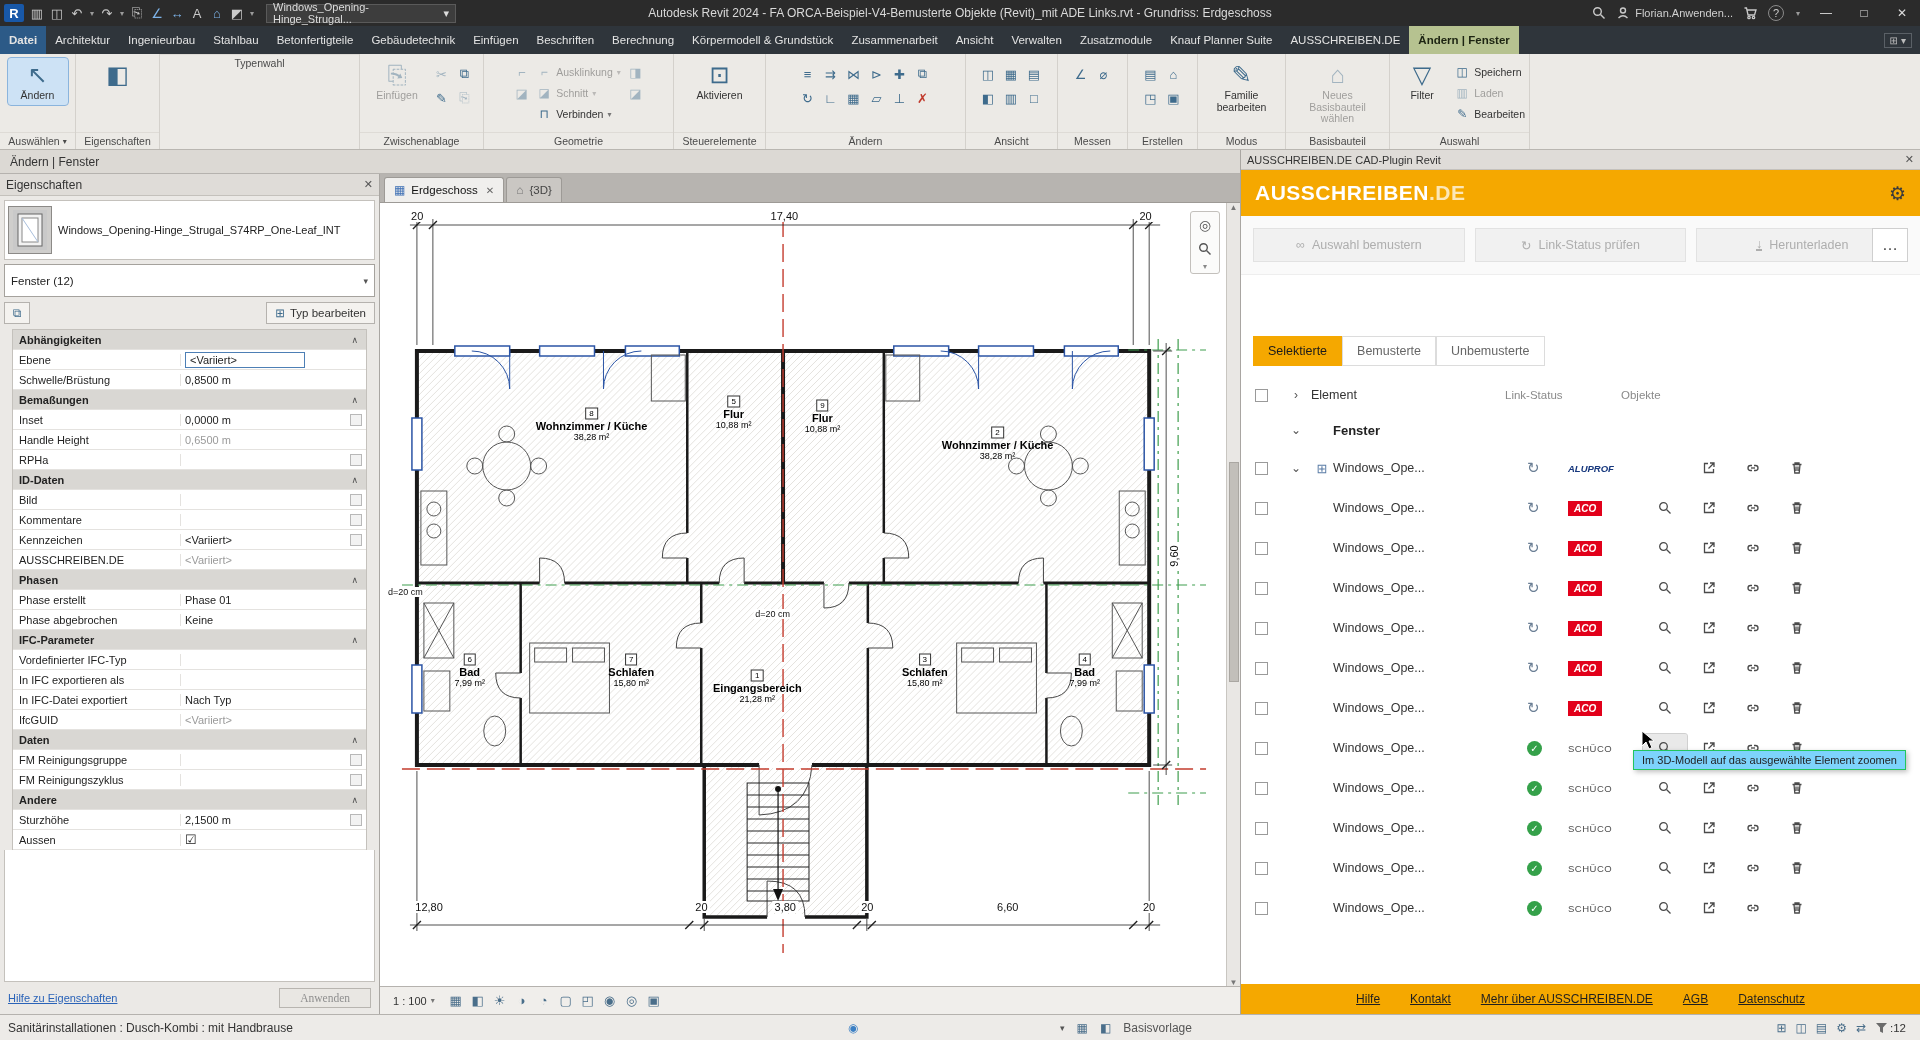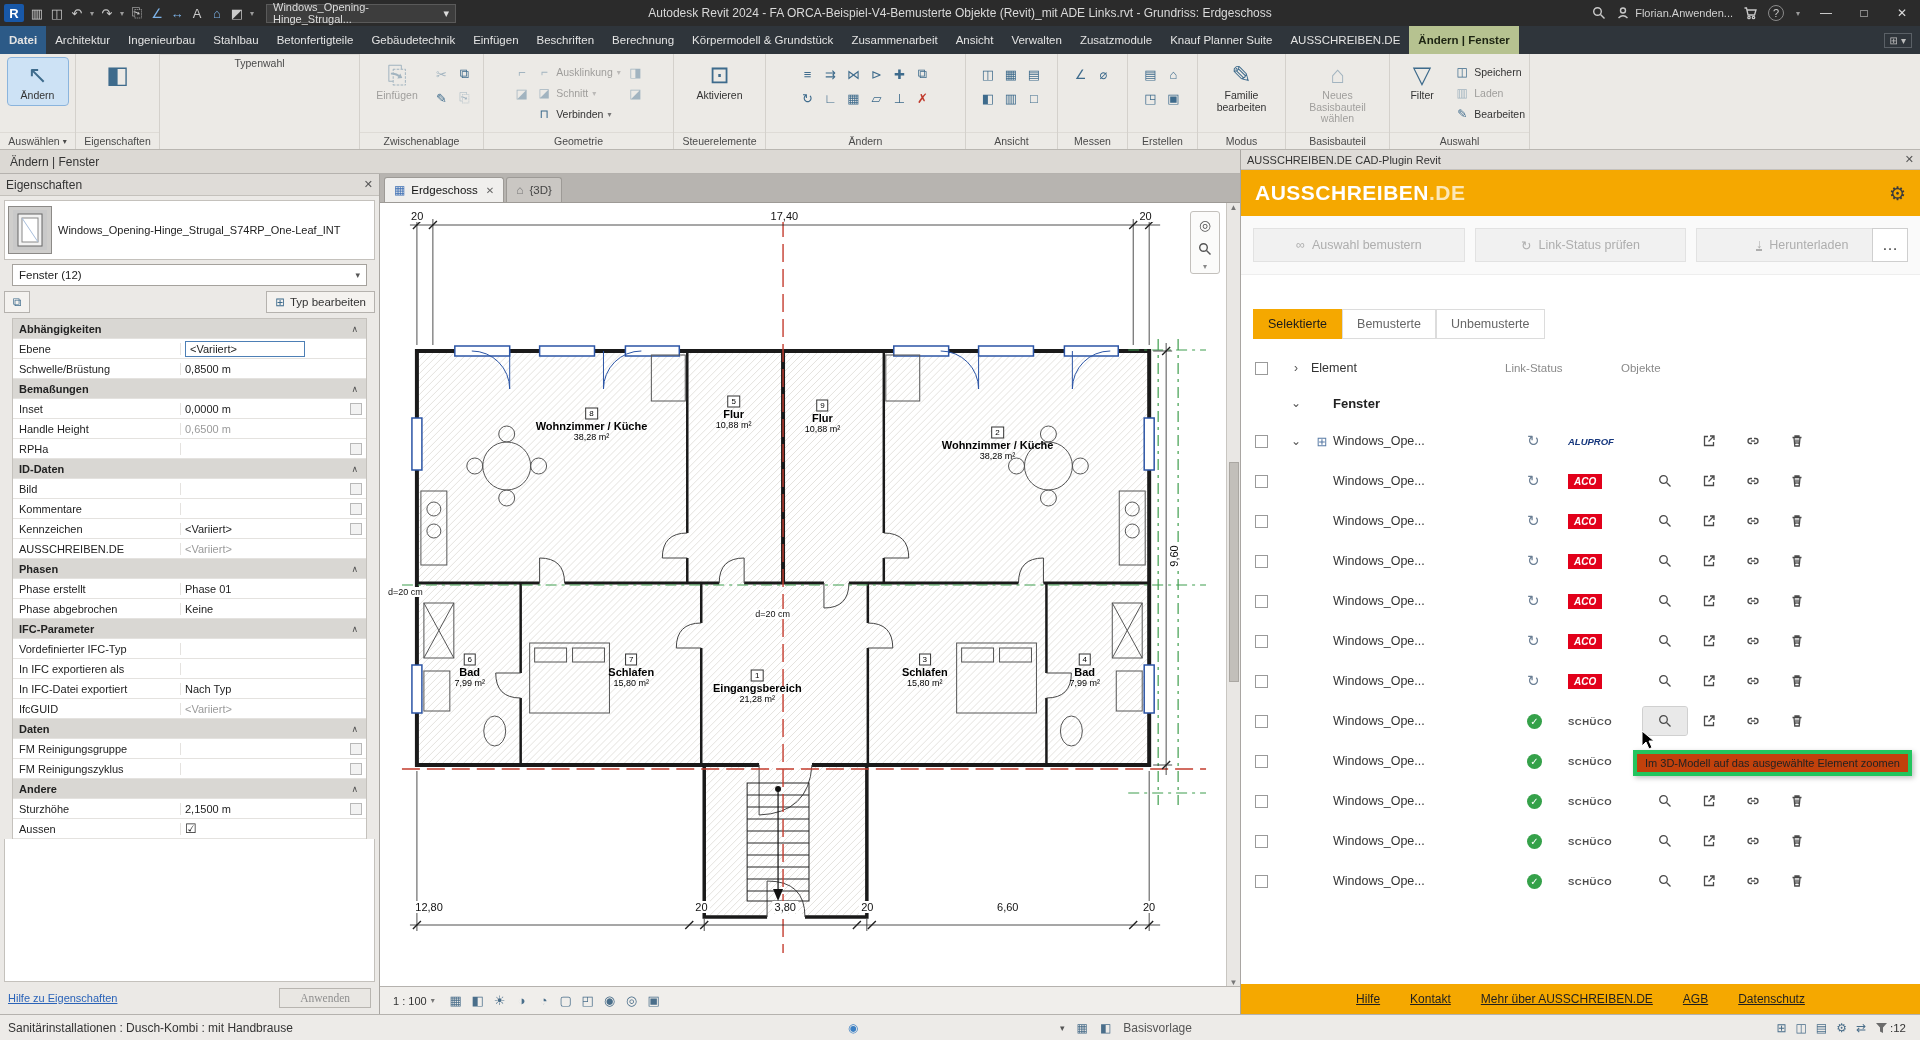--- a/index.html
+++ b/index.html
@@ -56,21 +56,21 @@
   .leftcenter{width:1240px;display:flex;flex-direction:column}
   .modbar{height:24px;background:#dcd9d4;border-bottom:1px solid #b5b2ae;display:flex;align-items:center;padding-left:10px;font-size:12px;color:#333}
   .workspace{flex:1;display:flex}
 
   
   .props{width:380px;background:#ebe9e6;border-right:1px solid #a9a6a2;display:flex;flex-direction:column}
   .p-title{height:22px;background:#dfdcd8;border-bottom:1px solid #c4c1bc;display:flex;align-items:center;justify-content:space-between;padding:0 6px;font-size:12px;color:#333}
   .xbtn{color:#555;font-size:11px;cursor:default}
   .p-type{height:60px;background:#fff;border:1px solid #c4c1bc;margin:4px;display:flex;align-items:center;gap:6px;padding:3px}
   .p-typename{font-size:11px;line-height:13px;color:#222}
-  .p-select{height:22px;background:#fff;border:1px solid #a5a29d;margin:0 12px;display:flex;align-items:center;justify-content:space-between;padding:0 6px;font-size:11.5px}
+  .p-select{height:33px;background:#fff;border:1px solid #a5a29d;margin:0 4px;display:flex;align-items:center;justify-content:space-between;padding:0 6px;font-size:11.5px}
   .p-editrow{display:flex;align-items:center;justify-content:space-between;margin:4px;height:24px}
   .p-fico{width:26px;height:22px;border:1px solid #b5b2ae;background:#f4f2ef;display:flex;align-items:center;justify-content:center;color:#3e6b8c}
   .p-edittype{height:22px;border:1px solid #b5b2ae;background:#f4f2ef;display:flex;align-items:center;gap:5px;padding:0 8px;font-size:11.5px;color:#333;font-family:inherit}
   .p-grid{margin:0 12px;border:1px solid #c4c1bc;border-bottom:none;background:#d946ef}
   .prop-row{display:flex;align-items:center;height:20px;border-bottom:1px solid #e4e2df;background:#fff;font-size:11px}
   .prop-row .pl{width:168px;padding-left:6px;border-right:1px solid #e4e2df;white-space:nowrap;overflow:hidden;color:#222}
   .prop-row .pv{flex:1;padding:0 4px;display:flex;align-items:center;height:100%}
   .prop-row .pvt{white-space:nowrap;overflow:hidden}
   .prop-row .assoc{width:12px;height:12px;border:1px solid #b8b8b8;background:#f2f2f2;margin-right:4px;visibility:hidden}
   .prop-row.hasbox .assoc{visibility:visible}
@@ -116,21 +116,21 @@
   .plugin{width:680px;background:#fff;border-left:1px solid #a9a6a2;display:flex;flex-direction:column;position:relative}
   .pg-title{height:20px;background:#dfdcd8;border-bottom:1px solid #c4c1bc;display:flex;align-items:center;justify-content:space-between;padding:0 6px;font-size:11px;color:#333}
   .pg-head{height:46px;background:#f5a800;display:flex;align-items:center;justify-content:space-between;padding:0 14px}
   .brand{font-size:21px;font-weight:bold;color:#fff;letter-spacing:.5px}
   .brand .de{color:rgba(255,255,255,.72)}
   .gear{color:#3b3b3b;font-size:19px}
   .pg-toolbar{display:flex;align-items:center;gap:10px;padding:12px 12px;background:#fafafa;border-bottom:1px solid #eee}
   .tbtn{flex:1;height:34px;border:1px solid #e2e2e2;background:#f1f1f1;color:#aeaeae;display:flex;align-items:center;justify-content:center;gap:7px;font-size:12.5px;font-family:inherit}
   .tbtn .dlu{border-bottom:2px solid #aeaeae;line-height:10px}
   .morebtn{width:36px;height:34px;border:1px solid #cfcfcf;background:#fff;color:#444;font-size:16px;font-family:inherit}
-  .pg-tabs{display:flex;gap:0;padding:0 12px;margin-top:34px}
+  .pg-tabs{display:flex;gap:0;padding:0 12px;margin-top:61px}
   .ptab{height:30px;padding:0 14px;display:flex;align-items:center;font-size:12.5px;background:#fff;border:1px solid #dcdcdc;color:#666;font-family:inherit}
   .ptab.active{background:#f5a800;border-color:#f5a800;color:#1a1a1a}
   .ptable{margin-top:12px}
   .prow{display:flex;align-items:center;height:40px}
   .prow.h{height:34px;color:#8a8a8a;font-size:11.5px}
   .c-check{width:40px;display:flex;justify-content:center}
   .c-check i{width:13px;height:13px;border:1px solid #9a9a9a;background:#fff;display:block}
   .c-exp{width:30px;text-align:center;color:#555;font-size:12px;visibility:hidden}
   .prow.h .c-exp,.prow.g .c-exp,.prow.f .c-exp{visibility:visible}
   .c-gicon{width:22px;color:#5a7ca6;font-size:13px;visibility:hidden;text-align:center}
@@ -138,31 +138,31 @@
   .c-label{width:190px;font-size:12.5px;color:#333;white-space:nowrap;overflow:hidden}
   .prow.g{height:36px}
   .prow.g .c-label{font-weight:bold;font-size:13px;color:#222}
   .prow.g .c-check i,.prow.g .c-status,.prow.g .c-vendor,.prow.g .c-actions{visibility:hidden}
   .c-status{width:45px;display:flex;justify-content:flex-start;padding-left:4px}
   .st-sync{color:#6b7f95;font-size:15px}
   .st-ok{display:none;width:15px;height:15px;border-radius:50%;background:#35a14a;color:#fff;font-size:10px;align-items:center;justify-content:center}
   .prow.ok .st-ok{display:inline-flex}
   .c-vendor{width:75px;display:flex;align-items:center}
   .vbadge.aco{background:#e2001a;color:#fff;font-weight:bold;font-style:italic;font-size:10px;padding:2px 6px}
-  .vbadge.schueco{color:#4d4d4d;font-weight:bold;font-size:9.5px;letter-spacing:.5px}
+  .vbadge.schueco{color:#4d4d4d;font-weight:normal;font-size:9.5px;letter-spacing:.5px}
   .vbadge.aluprof{color:#16377d;font-weight:bold;font-style:italic;font-size:9.5px}
   .c-actions{flex:1;display:flex;align-items:center}
   .act{width:44px;height:28px;display:flex;align-items:center;justify-content:center}
   .act svg{display:block}
   .act.hov{background:#e9e9e9;outline:1px solid #d0d0d0;border-radius:2px}
   .prow.f .act.mag,.prow.h .act{visibility:hidden}
   .h-ls{width:120px;padding-left:4px}
   .h-act{flex:1}
   .cursorsvg{position:absolute;left:398px;top:580px;z-index:10}
-  .ptooltip{position:absolute;left:392px;top:600px;background:#c2410c;border:4px solid #22c55e;padding:3px 8px;font-size:11px;color:#222;white-space:nowrap;box-shadow:2px 2px 5px rgba(0,0,0,.25);z-index:9}
+  .ptooltip{position:absolute;left:392px;top:600px;background:#7dd3fc;border:1px solid #22c55e;padding:3px 8px;font-size:11px;color:#222;white-space:nowrap;box-shadow:2px 2px 5px rgba(0,0,0,.25);z-index:9}
   .pfooter{margin-top:auto;height:30px;background:#f5a800;display:flex;align-items:center;justify-content:center;gap:30px}
   .flink{color:#1f1f1f;text-decoration:underline;font-size:12px;cursor:pointer}
 
   
   .statusbar{height:26px;background:#edebe8;border-top:1px solid #b5b2ae;display:flex;align-items:center;padding:0 8px;position:relative;font-size:12px;color:#333}
   .s-com{position:absolute;left:848px;color:#3b7fc4;font-size:12px}
   .s-mid{position:absolute;left:1060px;display:flex;align-items:center;gap:12px;color:#555}
   .s-mid .mico{font-size:12px;color:#4a6e8a}
   .s-right{margin-left:auto;display:flex;align-items:center;gap:9px;padding-right:6px;color:#555}
   .s-right .mico{font-size:12px;color:#4a6e8a}

